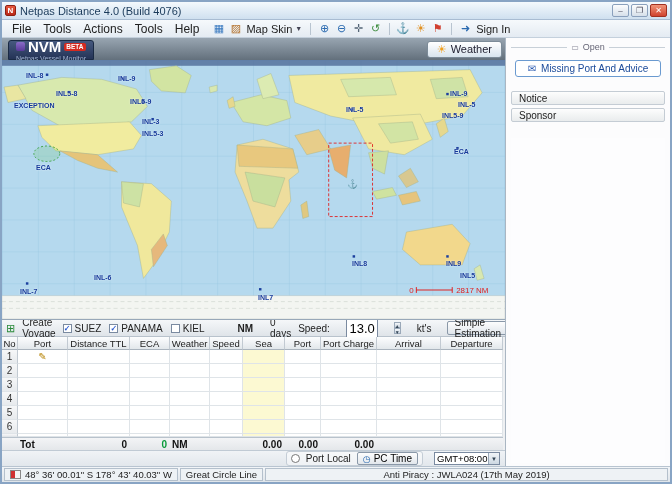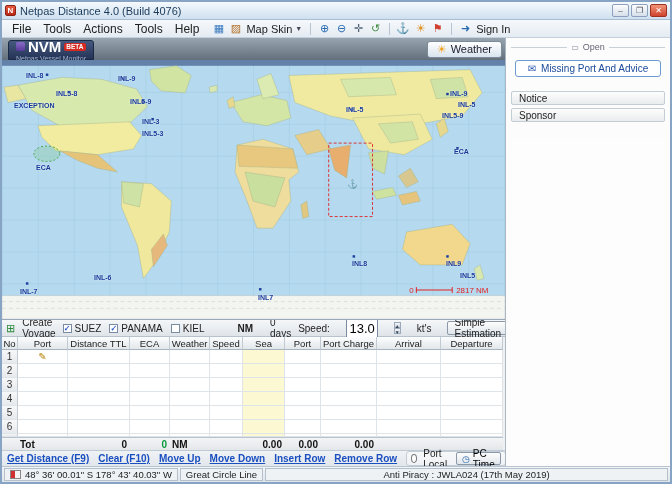--- a/index.html
+++ b/index.html
@@ -414,28 +414,20 @@
             <div class="tcell" style="width: 33px;"></div>
             <div class="tcell num" style="width: 42px;">0.00</div>
             <div class="tcell num" style="width: 36px;">0.00</div>
             <div class="tcell num" style="width: 56px;">0.00</div>
             <div class="tcell" style="width: 64px;"></div>
             <div class="tcell" style="width: 62px;"></div>
           </div>
       </div>
 
       <div id="actionbar">
-        <span id="action-links" style="display:flex;gap:9px;align-items:center;">
-            <span class="alink">Get Distance (F9)</span>
-            <span class="alink">Clear (F10)</span>
-            <span class="alink">Move Up</span>
-            <span class="alink">Move Down</span>
-            <span class="alink">Insert Row</span>
-            <span class="alink">Remove Row</span>
-          </span>
         <span id="right-group">
           <span class="radio"></span>
           <span class="radio-label">Port Local</span>
           <span id="pc-time-button">
             <span class="clock-glyph">◷</span>
             <span>PC Time</span>
           </span>
         </span>
         <span id="tz-select">
           <span class="tzv">GMT+08:00</span>

